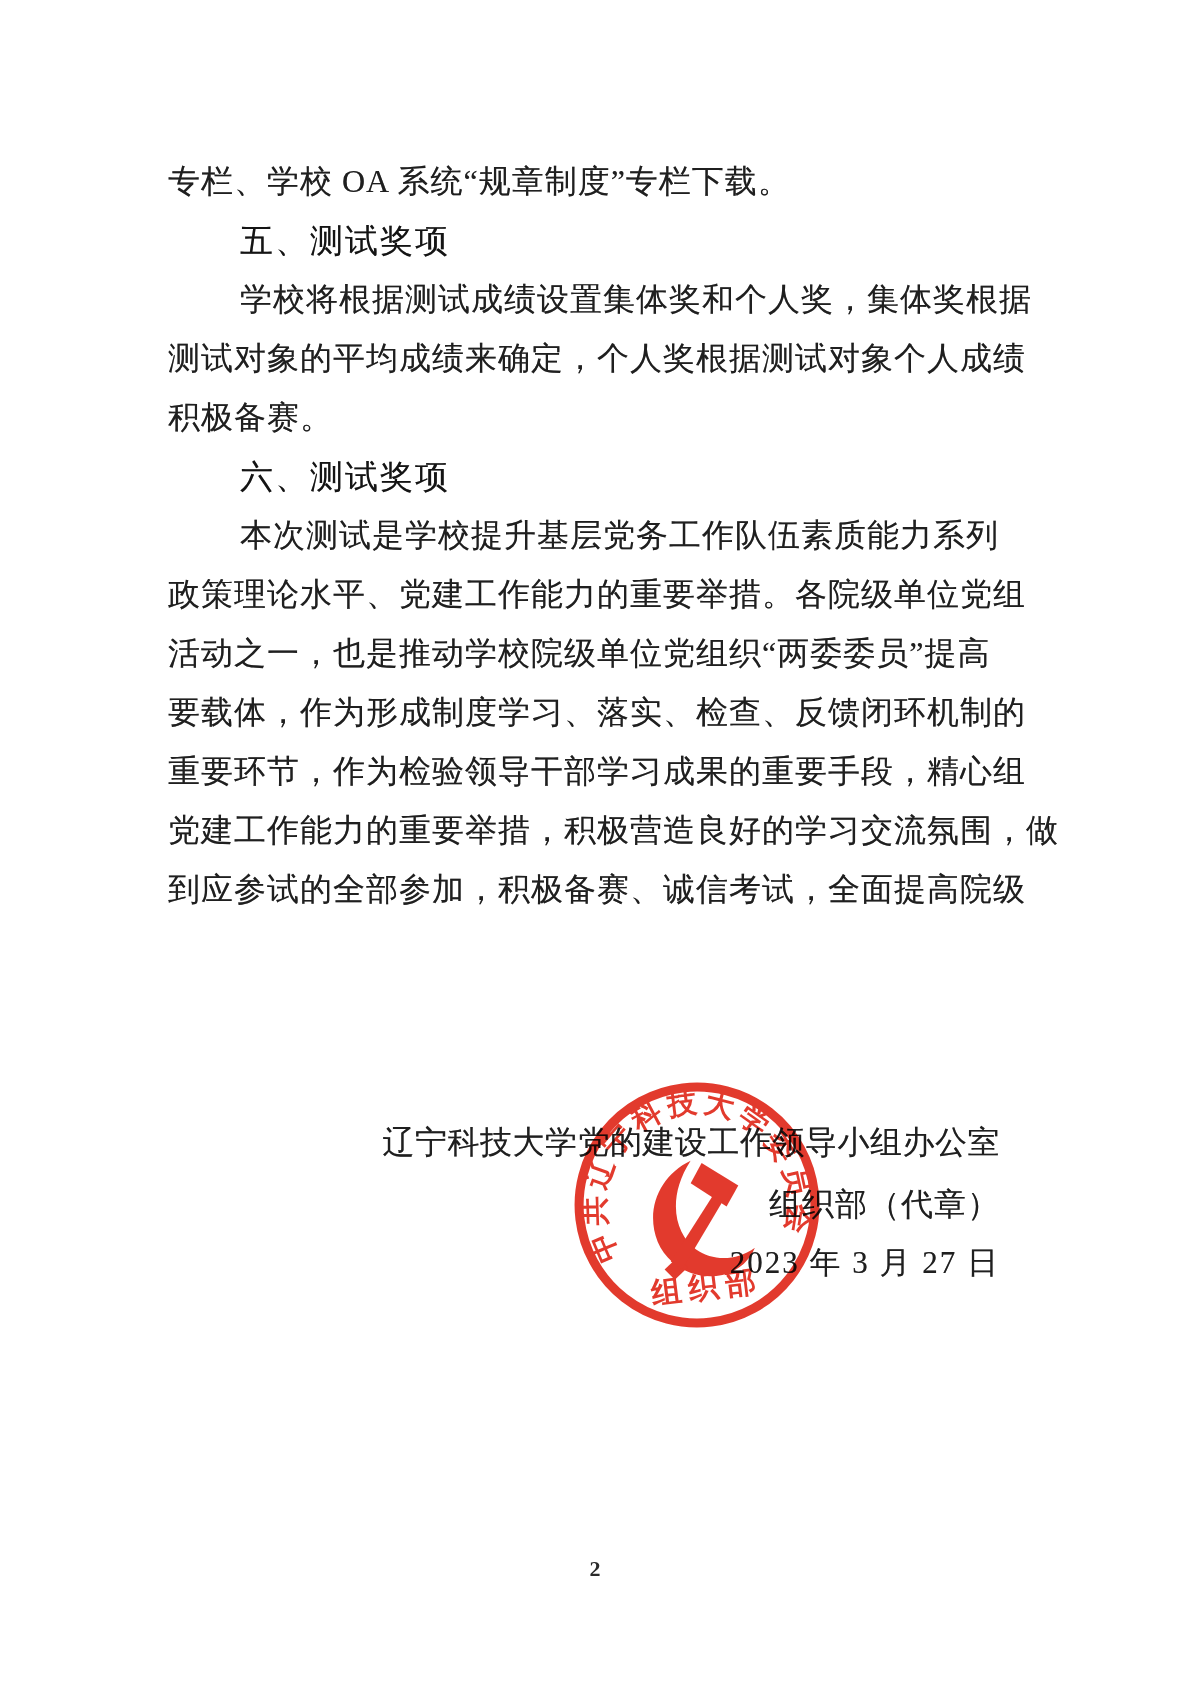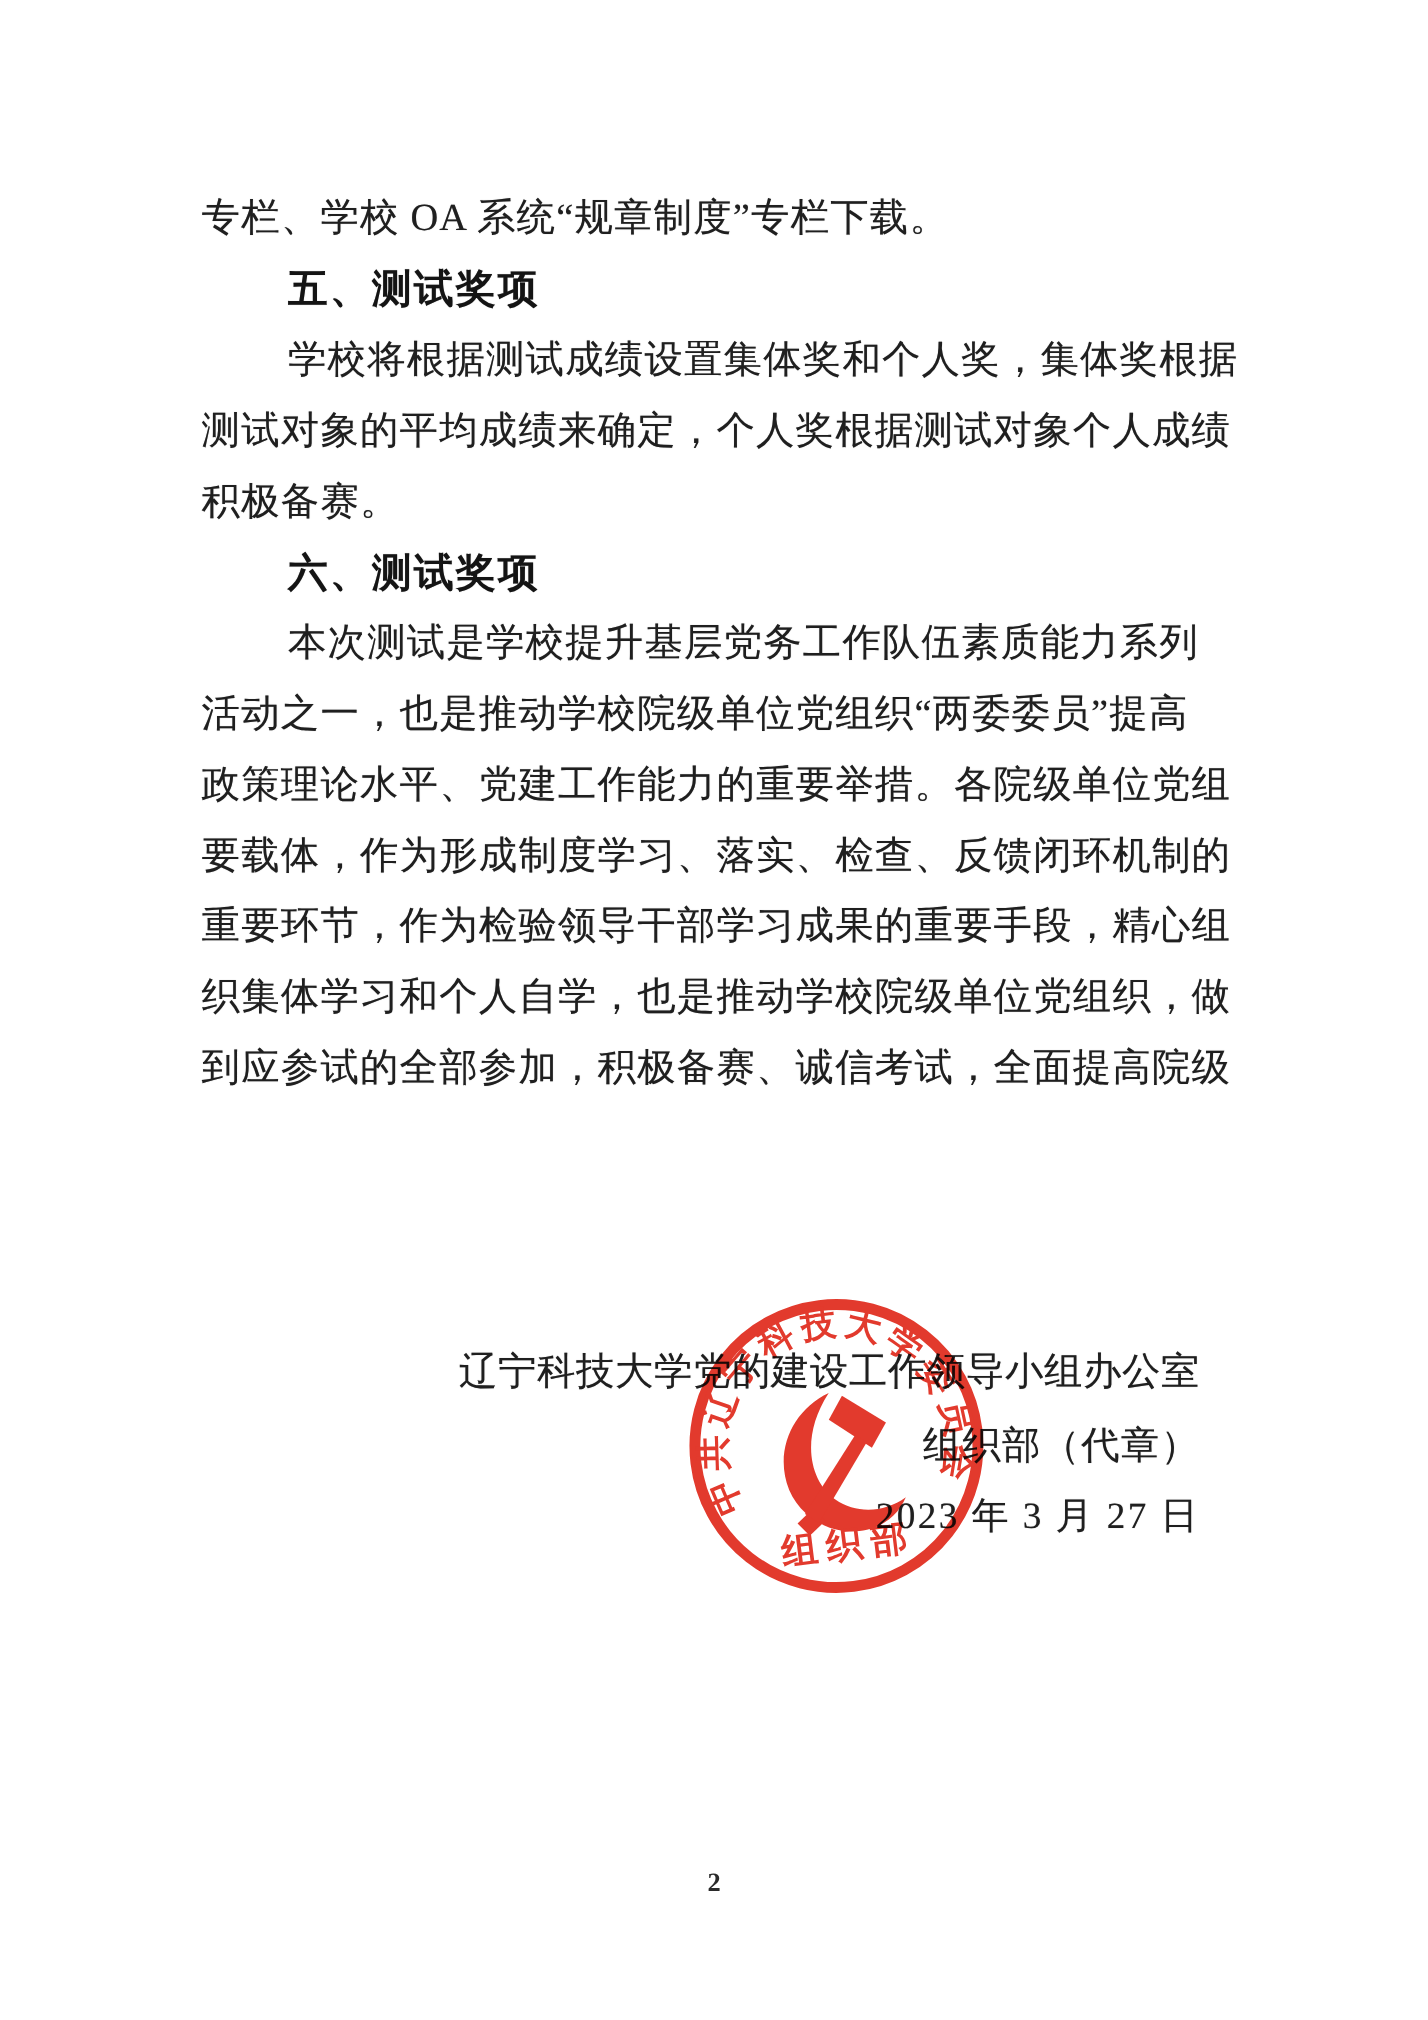--- a/index.html
+++ b/index.html
@@ -26,21 +26,21 @@
     height:59px; line-height:59px;
     font-size:32px;
     letter-spacing:1px;
     color:#1f1f1f;
     white-space:nowrap;
     text-shadow:0 0 0.6px rgba(40,40,40,0.55);
   }
   .line.indent { text-indent:72px; }
   .line.heading {
     font-family:"Liberation Sans","DejaVu Sans",sans-serif;
-    font-weight:700;
+    font-weight:400;
     font-size:33px;
     color:#141414;
     letter-spacing:2px;
   }
   
   .sig {
     position:absolute; left:170px; width:830px;
     text-align:right;
     font-size:32px; color:#1f1f1f;
     line-height:40px; white-space:nowrap;
@@ -76,25 +76,25 @@
 <div class="page">
 
   <div class="doc-body">
       <div class="line body">专栏、学校 OA 系统“规章制度”专栏下载。</div>
       <div class="line heading indent">五、测试奖项</div>
       <div class="line body indent">学校将根据测试成绩设置集体奖和个人奖，集体奖根据</div>
       <div class="line body">测试对象的平均成绩来确定，个人奖根据测试对象个人成绩</div>
       <div class="line body">积极备赛。</div>
       <div class="line heading indent">六、测试奖项</div>
       <div class="line body indent">本次测试是学校提升基层党务工作队伍素质能力系列</div>
+      <div class="line body">政策理论水平、党建工作能力的重要举措。各院级单位党组</div>
       <div class="line body">活动之一，也是推动学校院级单位党组织“两委委员”提高</div>
-      <div class="line body">政策理论水平、党建工作能力的重要举措。各院级单位党组</div>
       <div class="line body">要载体，作为形成制度学习、落实、检查、反馈闭环机制的</div>
       <div class="line body">重要环节，作为检验领导干部学习成果的重要手段，精心组</div>
-      <div class="line body">织集体学习和个人自学，也是推动学校院级单位党组织，做</div>
+      <div class="line body">党建工作能力的重要举措，积极营造良好的学习交流氛围，做</div>
       <div class="line body">到应参试的全部参加，积极备赛、诚信考试，全面提高院级</div>
     </div>
 
   <div class="sig" id="sig-org">辽宁科技大学党的建设工作领导小组办公室</div>
   <div class="sig" id="sig-dept">组织部（代章）</div>
   <div class="sig" id="sig-date">2023 年 3 月 27 日</div>
 
   <svg class="seal" viewBox="0 0 260 260" xmlns="http://www.w3.org/2000/svg">
     <g transform="rotate(-7 130 130)">
       <circle cx="130" cy="130" r="117" fill="none" stroke="#e02b1d" stroke-width="9"></circle>

